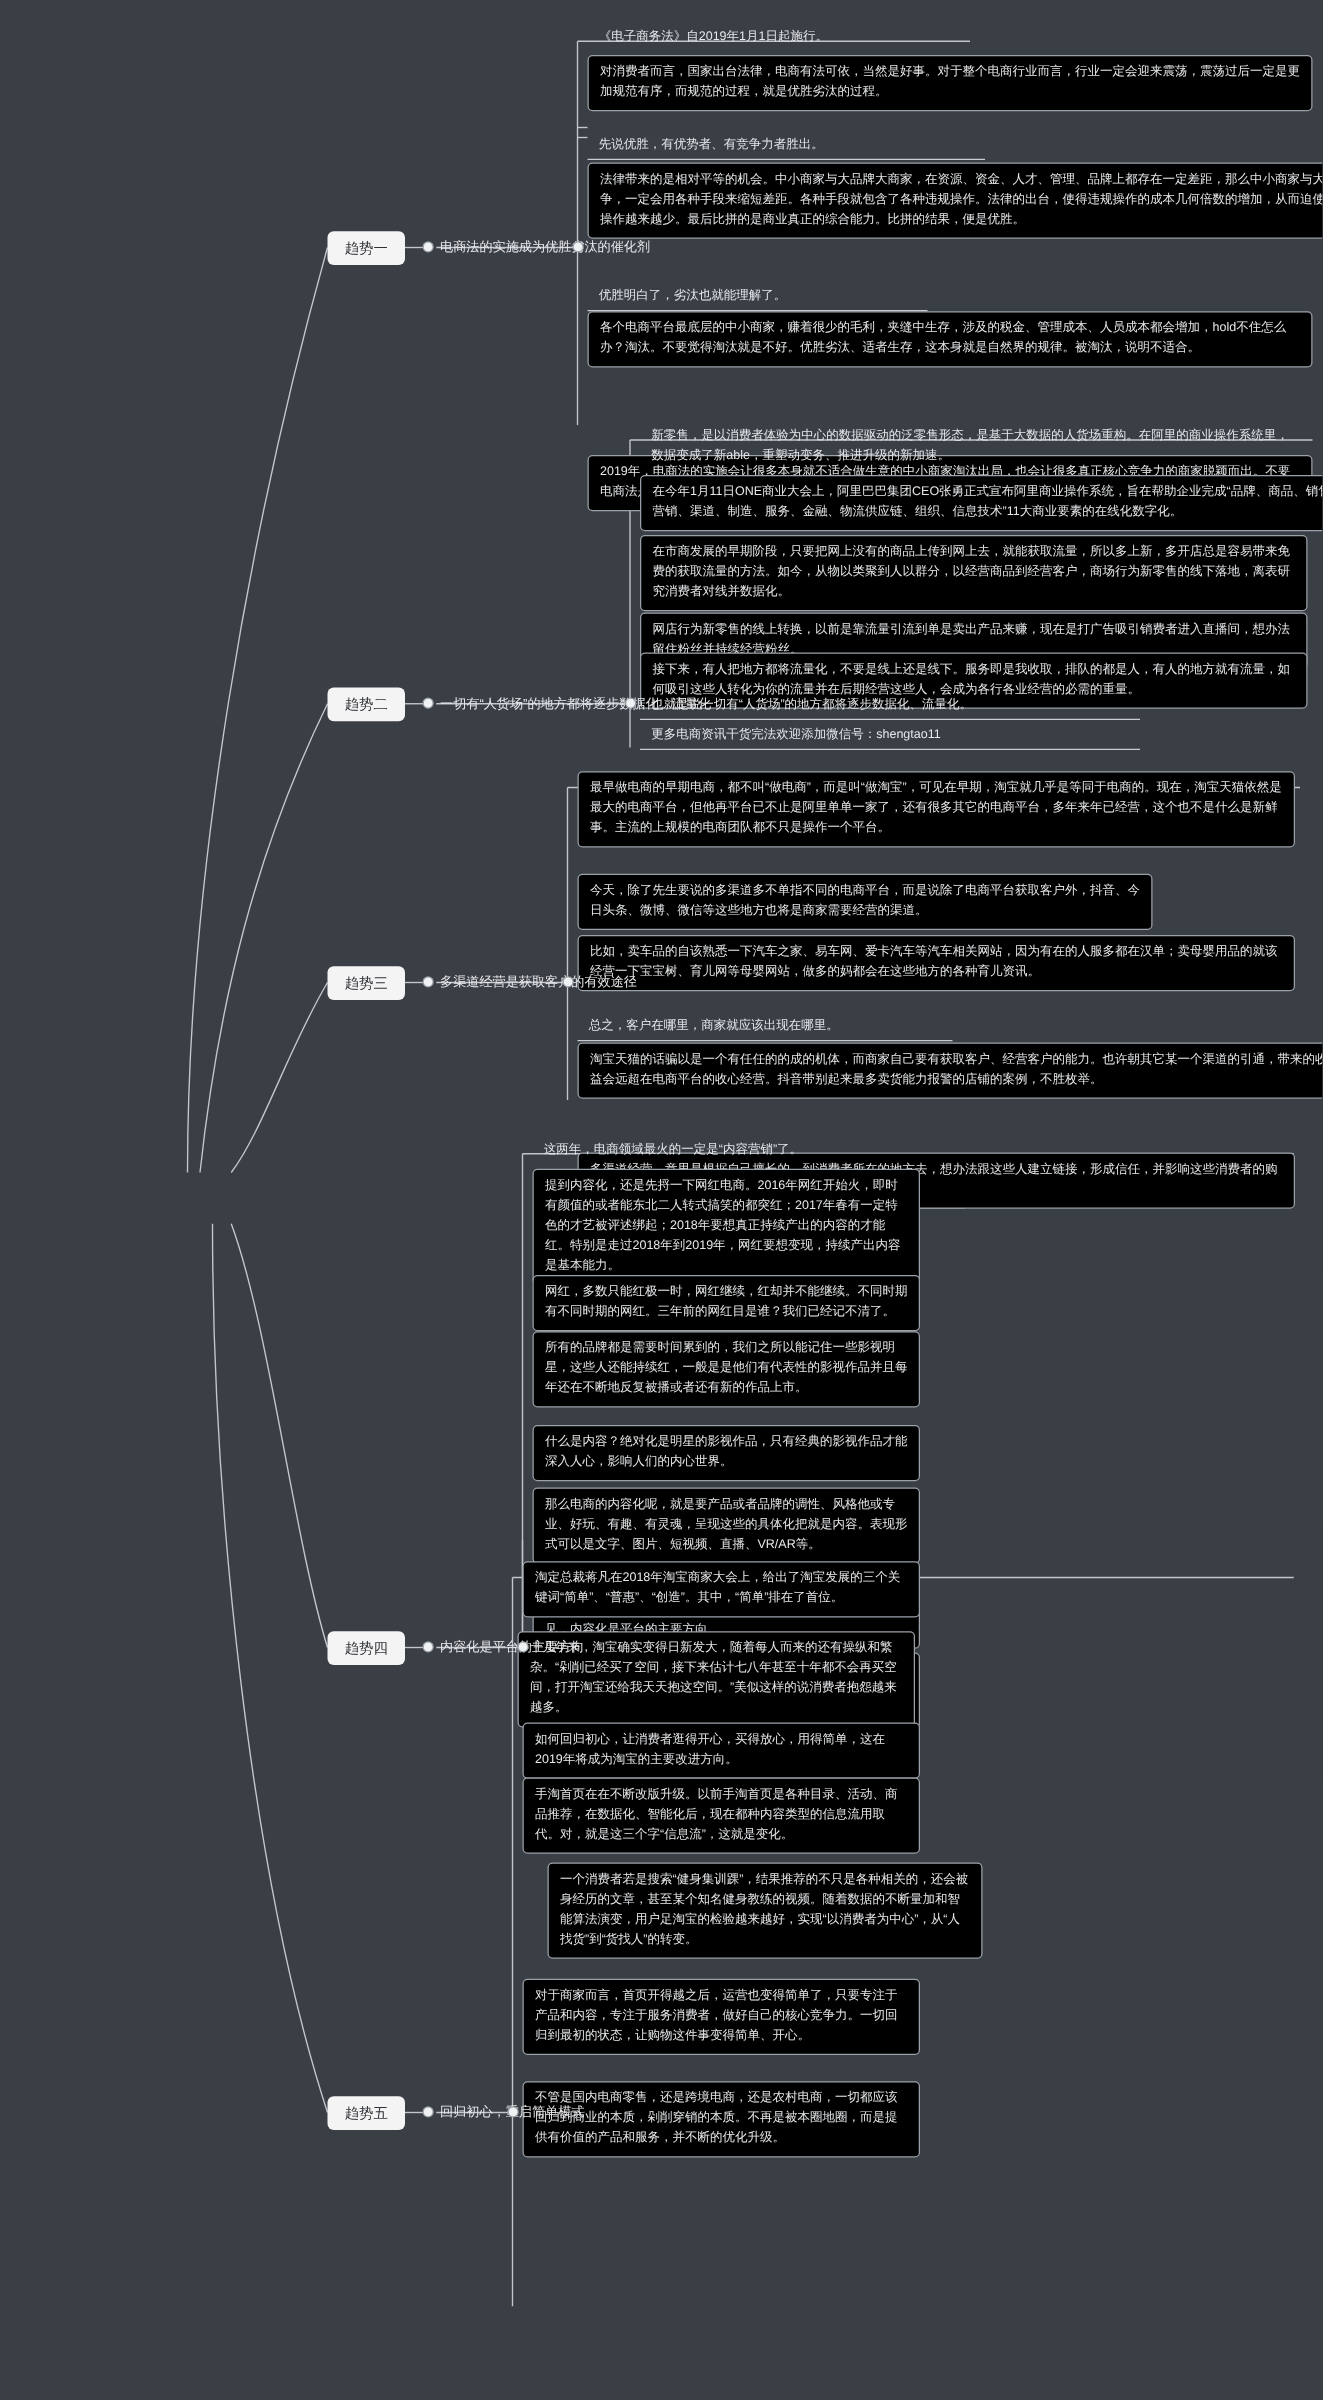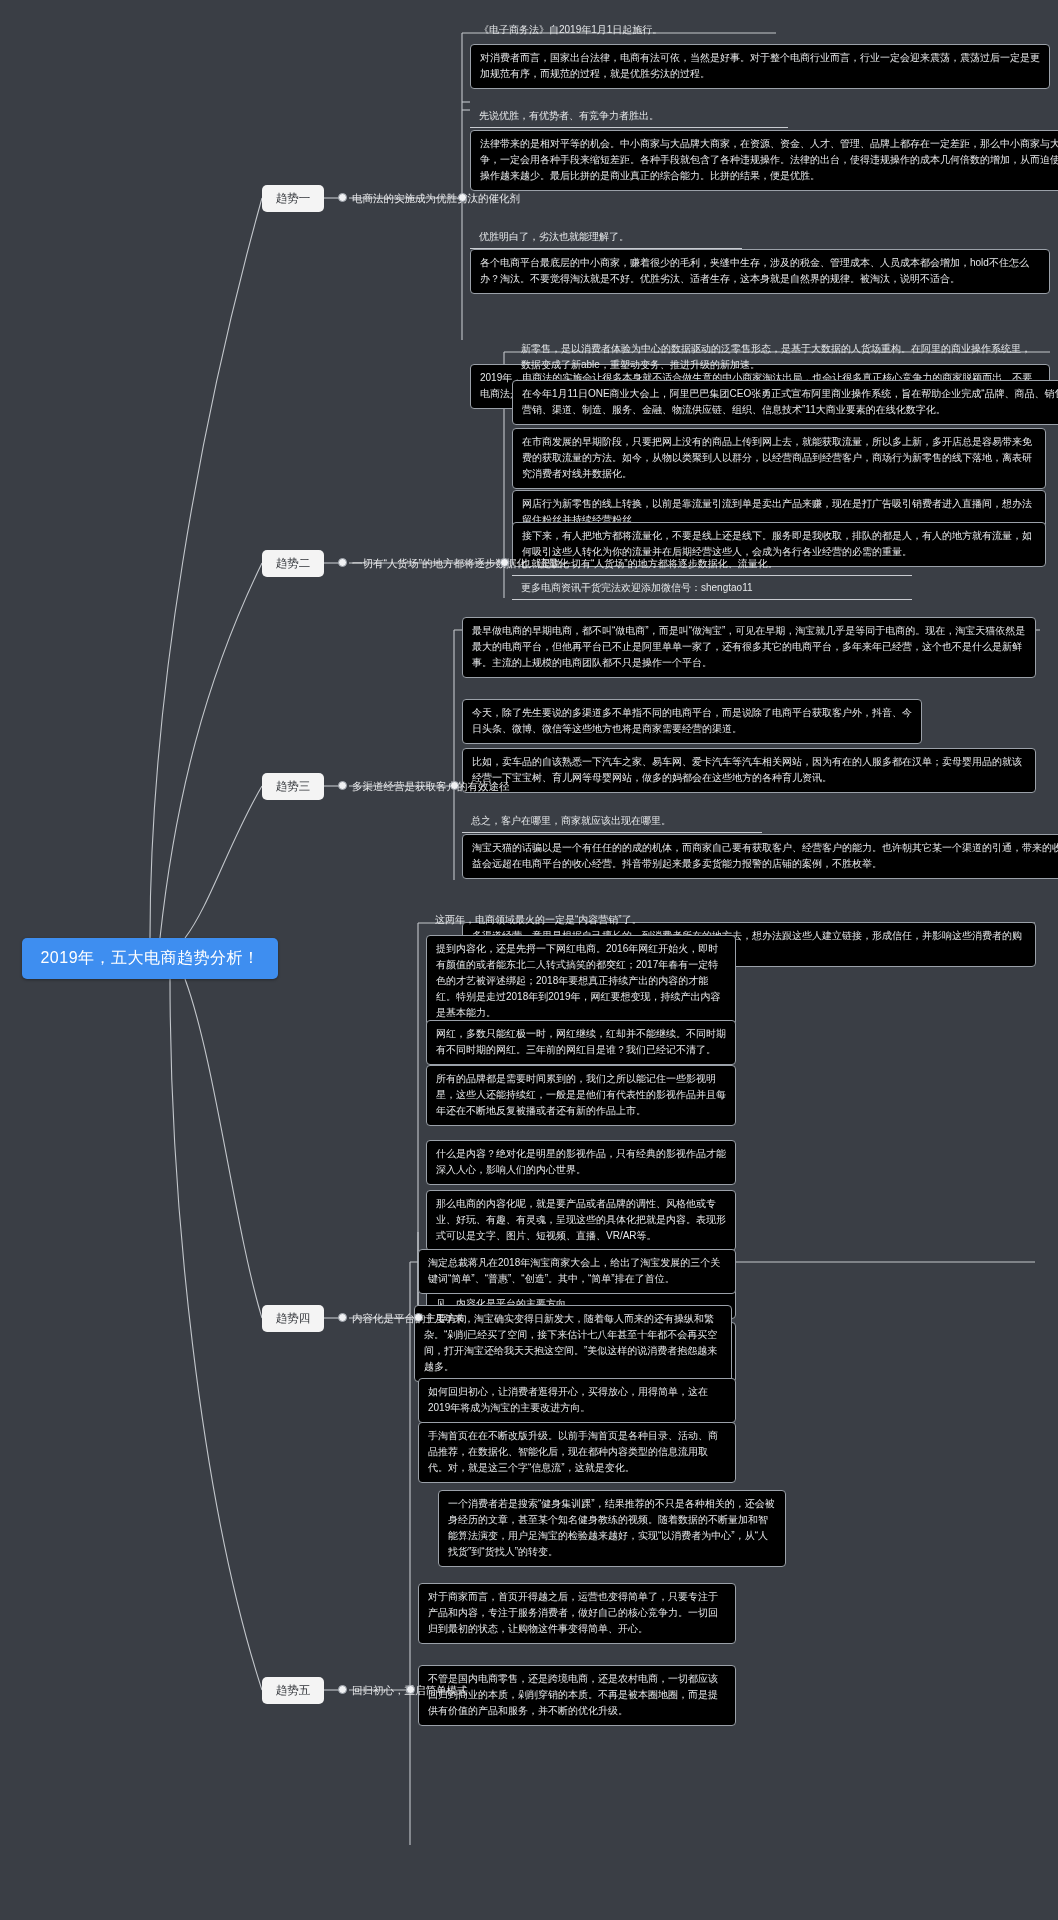--- a/index.html
+++ b/index.html
@@ -128,21 +128,20 @@
       <path d="M349 1318 L 418 1318 L 418 923"></path>
       <path d="M418 1318 L 418 1232"></path>
       <path d="M418 923 L 1035 923"></path>
 
       <path d="M349 1690 L 410 1690 L 410 1262"></path>
       <path d="M410 1690 L 410 1845"></path>
       <path d="M410 1262 L 1035 1262"></path>
     </g>
   </svg>
 
-  <div class="root-node" style="background: rgb(62, 142, 240);">2019年，五大电商趋势分析！</div>
 
   <div class="trend-chip" style="left:262px; top:185px;">趋势一</div>
   <div class="dot" style="left:338px; top:193px;"></div>
   <div class="trend-head" style="left:352px; top:191px;">电商法的实施成为优胜劣汰的催化剂</div>
   <div class="dot" style="left:458px; top:193px;"></div>
 
   <div class="note noborder" style="left:470px; top:20px; width:314px;">《电子商务法》自2019年1月1日起施行。</div>
   <div class="note" style="left:470px; top:44px; width:580px;">对消费者而言，国家出台法律，电商有法可依，当然是好事。对于整个电商行业而言，行业一定会迎来震荡，震荡过后一定是更加规范有序，而规范的过程，就是优胜劣汰的过程。</div>
   <div class="note plain" style="left:470px; top:106px; width:318px;">先说优胜，有优势者、有竞争力者胜出。</div>
   <div class="note" style="left:470px; top:130px; width:640px;">法律带来的是相对平等的机会。中小商家与大品牌大商家，在资源、资金、人才、管理、品牌上都存在一定差距，那么中小商家与大品牌竞争，一定会用各种手段来缩短差距。各种手段就包含了各种违规操作。法律的出台，使得违规操作的成本几何倍数的增加，从而迫使各种违规操作越来越少。最后比拼的是商业真正的综合能力。比拼的结果，便是优胜。</div>

